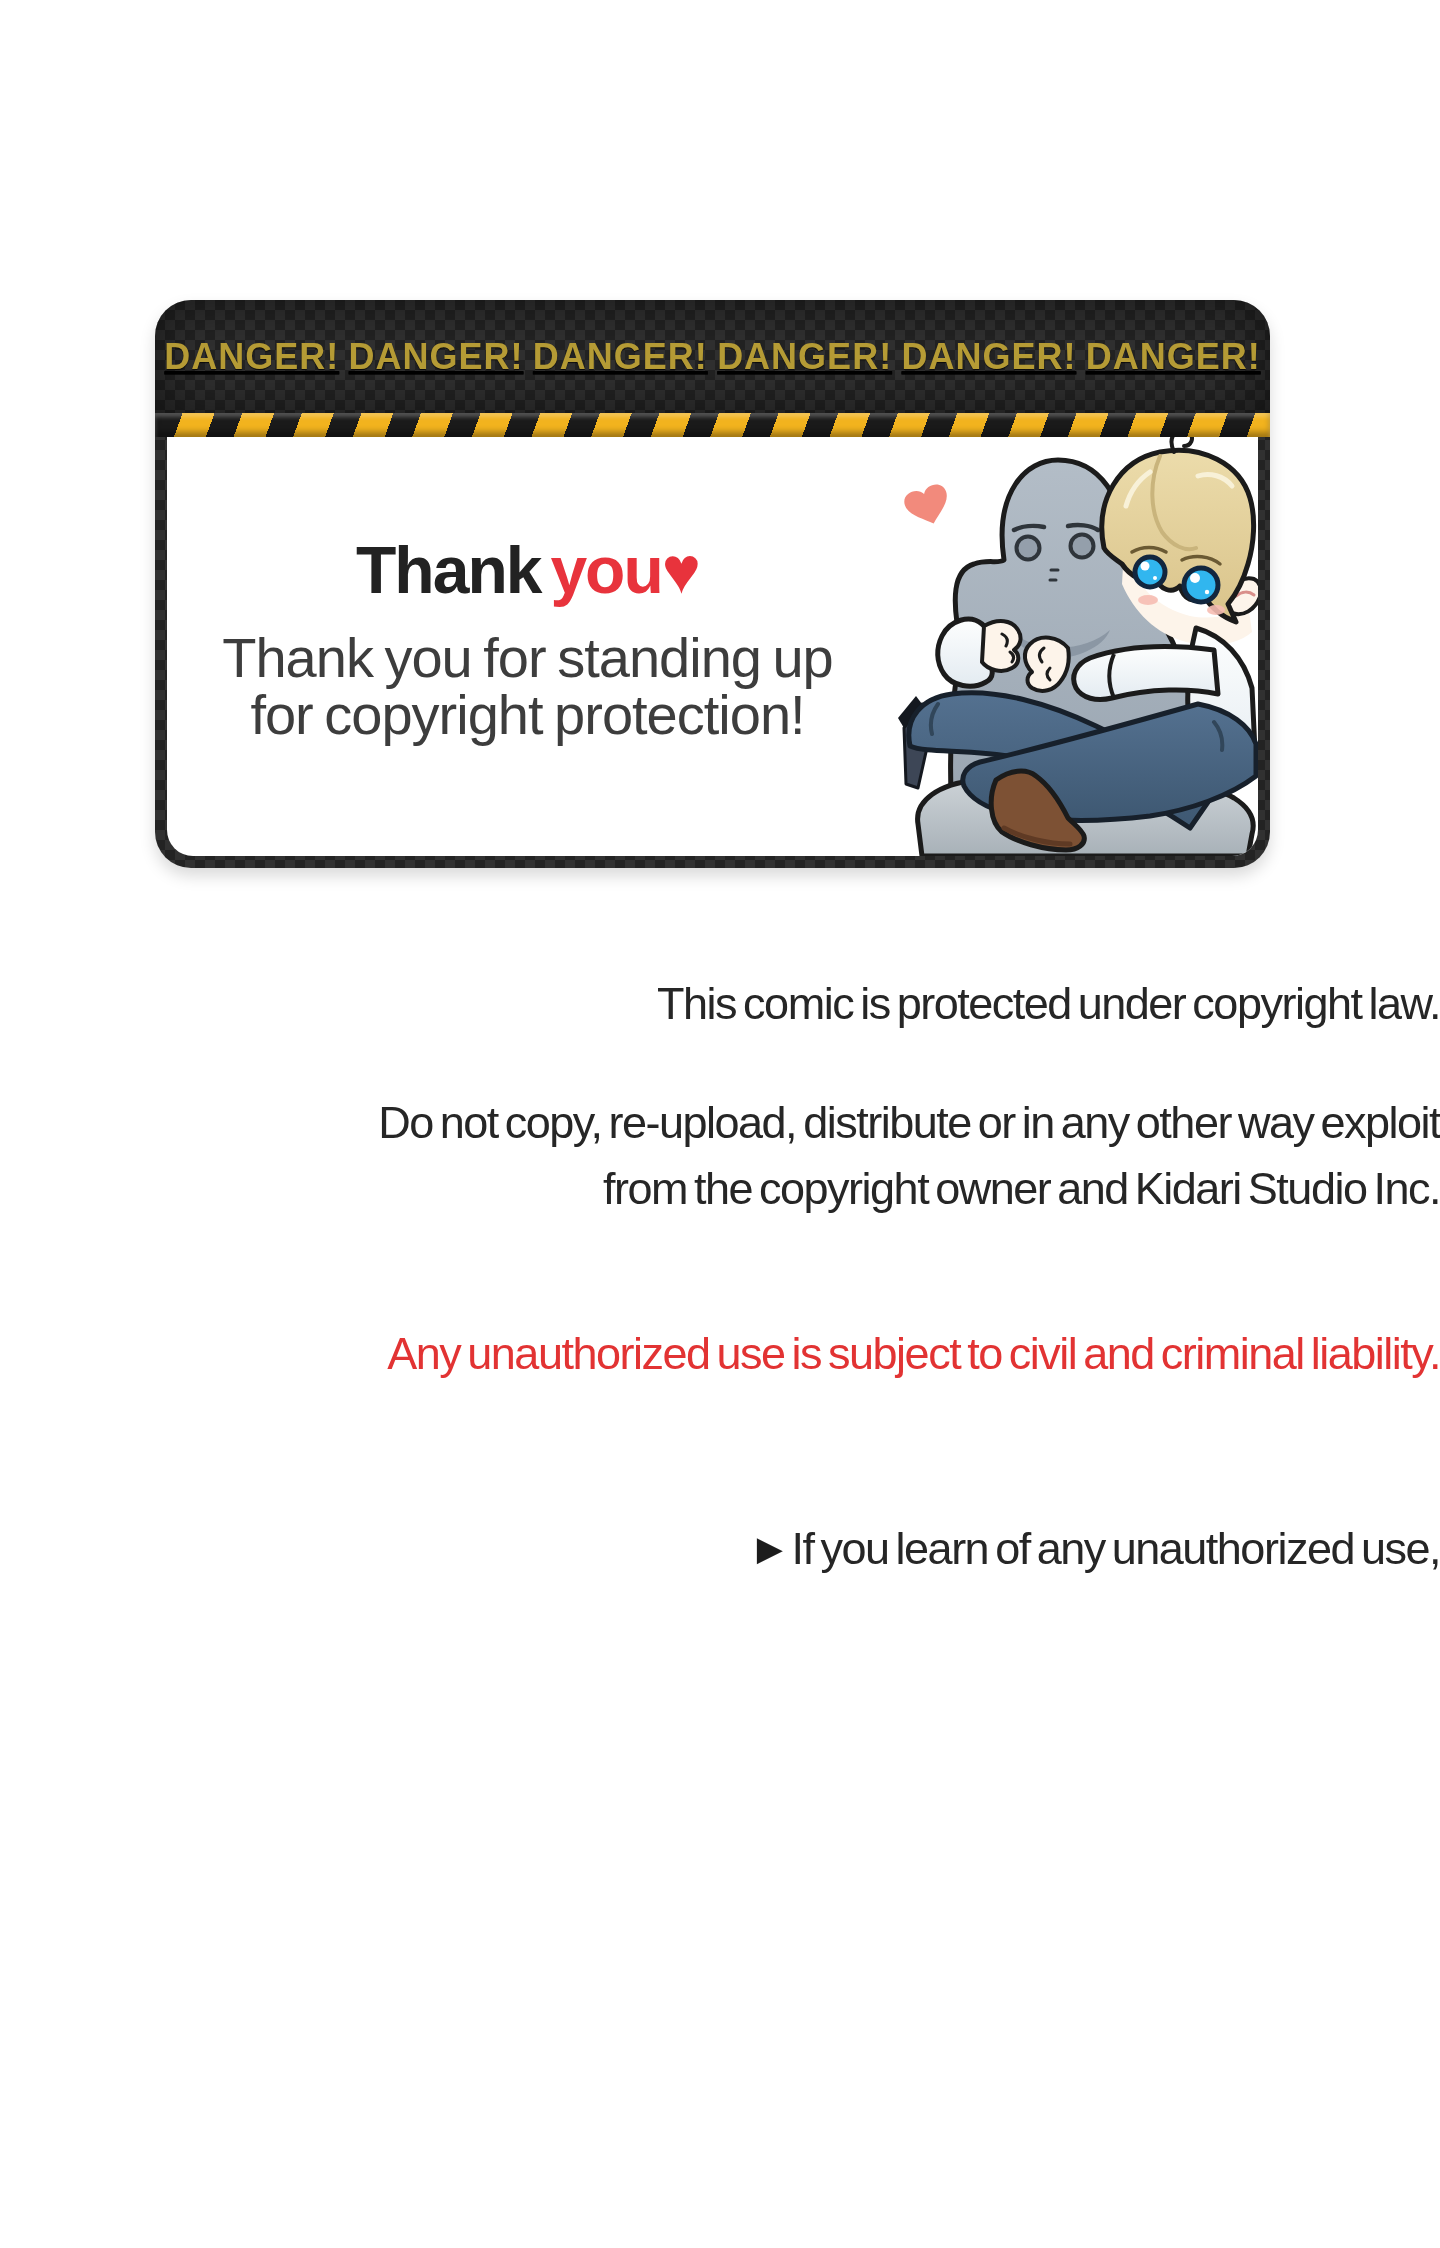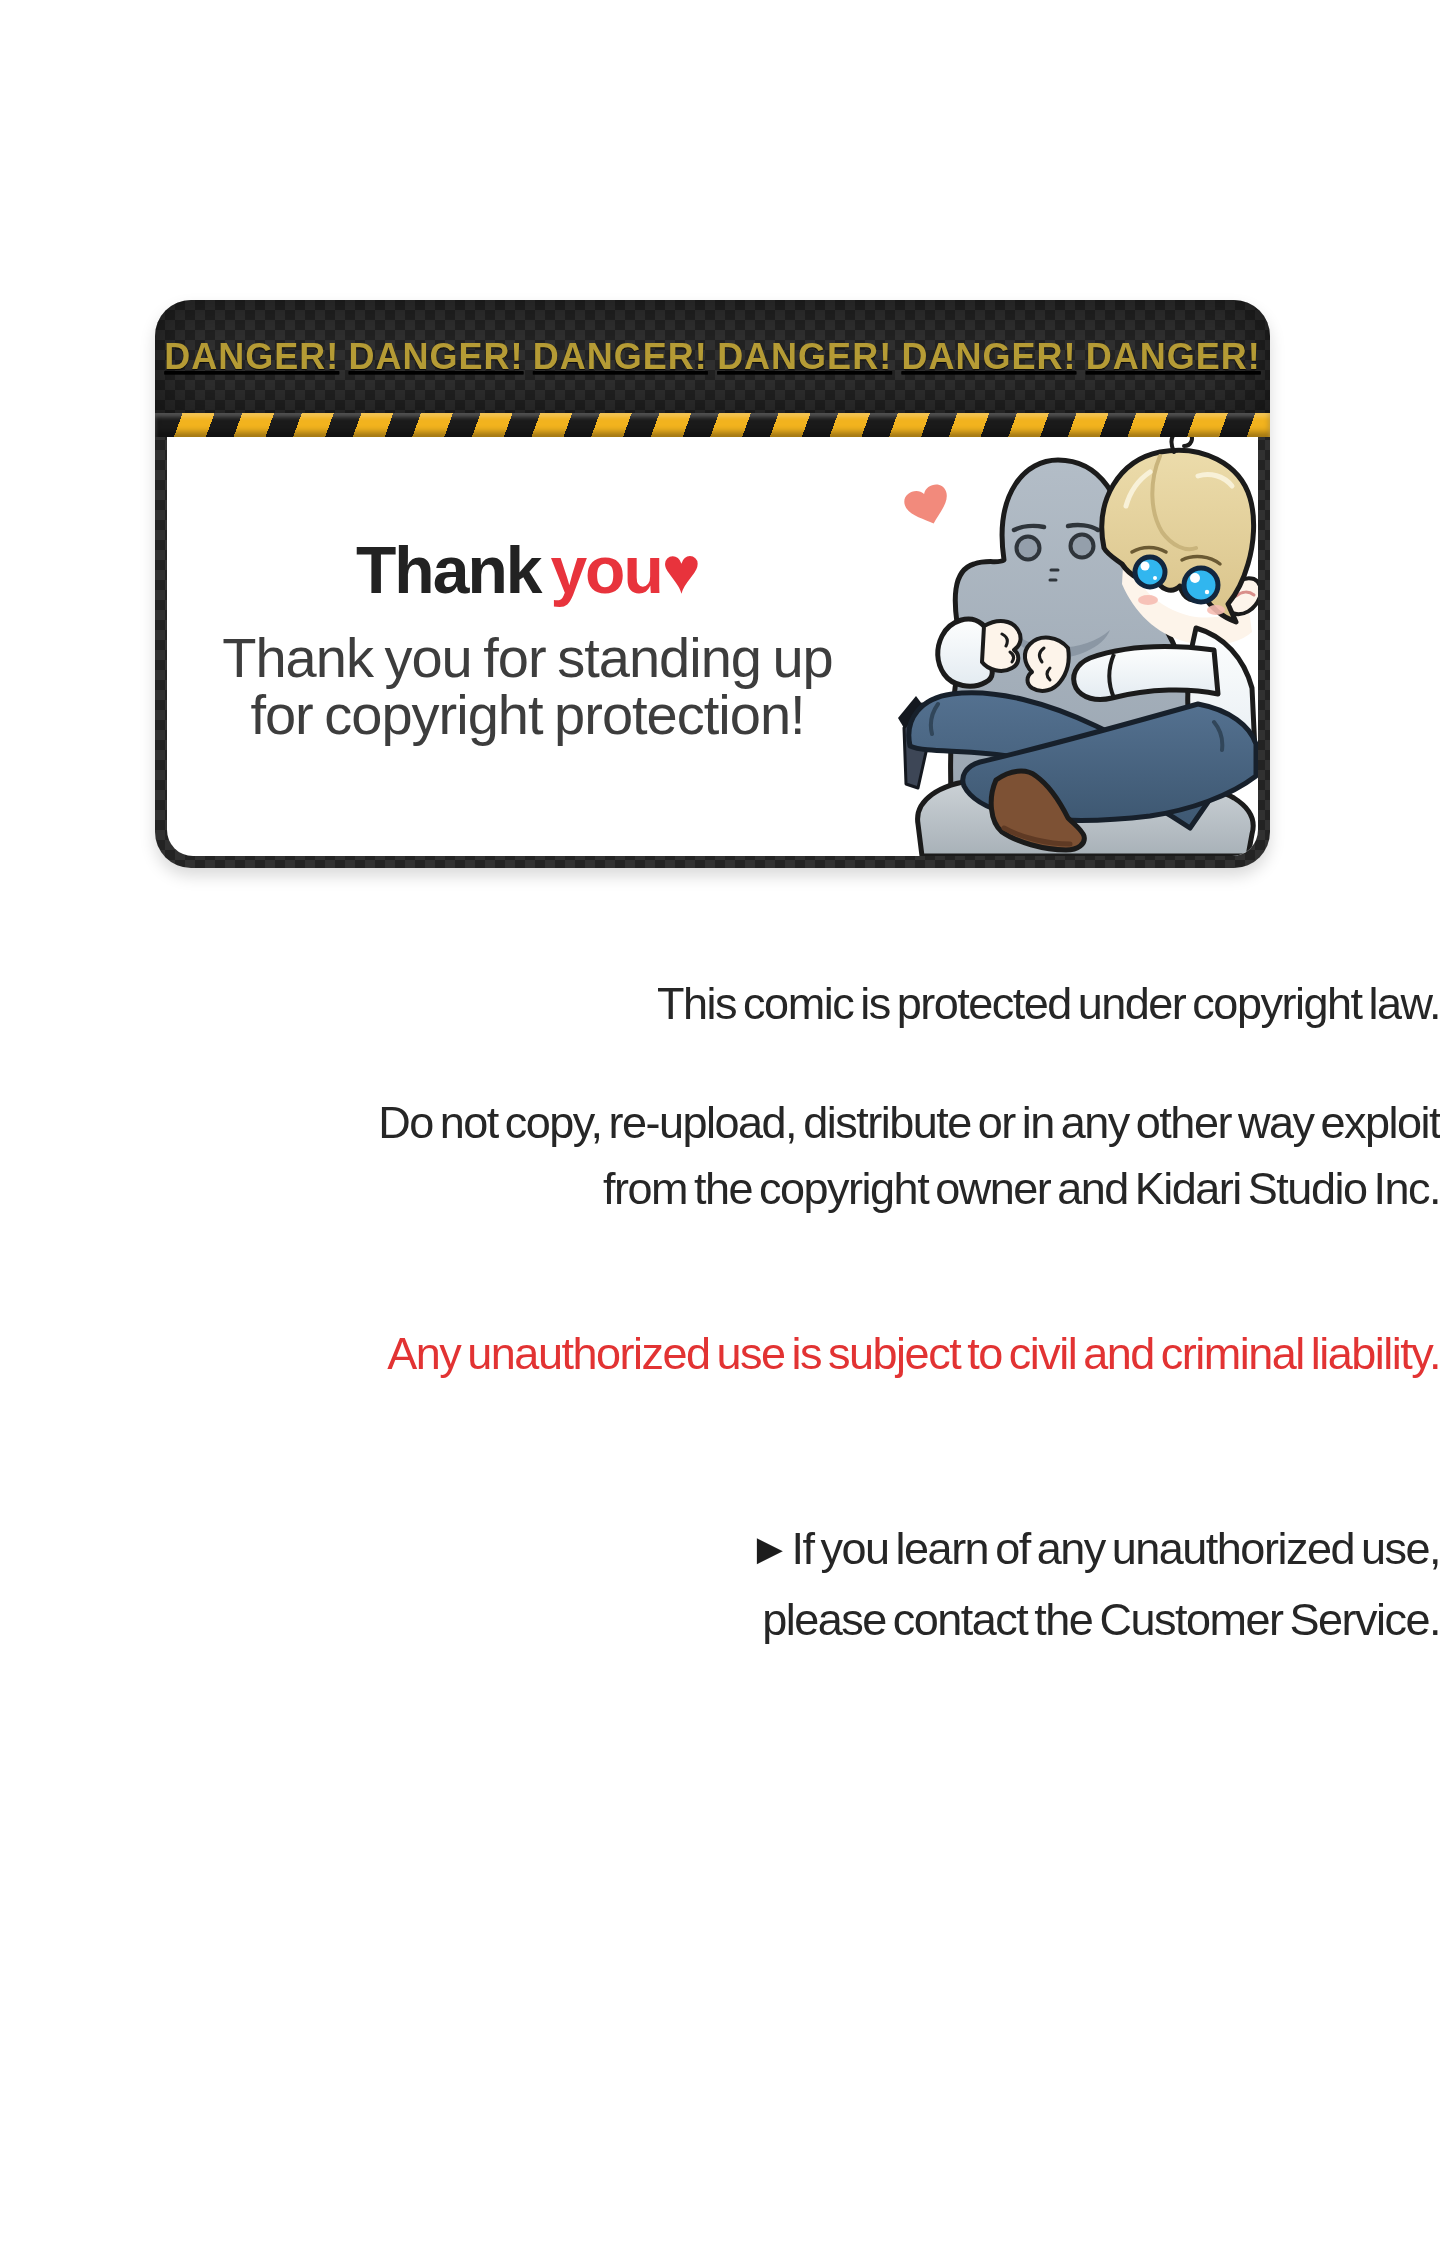--- a/index.html
+++ b/index.html
@@ -261,16 +261,15 @@
 
   <p class="notice-line paragraph">
     <span>Do not copy, re-upload, distribute or in any other way exploit</span>
     <span>from the copyright owner and Kidari Studio Inc.</span>
   </p>
 
   <p class="notice-line liability-line">Any unauthorized use is subject to civil and criminal liability.</p>
 
   <p class="notice-line contact-block">
     <span class="cline"><span class="contact-bullet">▶</span><span>If you learn of any unauthorized use,</span></span>
-    <span class="cline">please contact the Customer Service.</span>
   </p>
 
 </div>
 
 </body></html>

